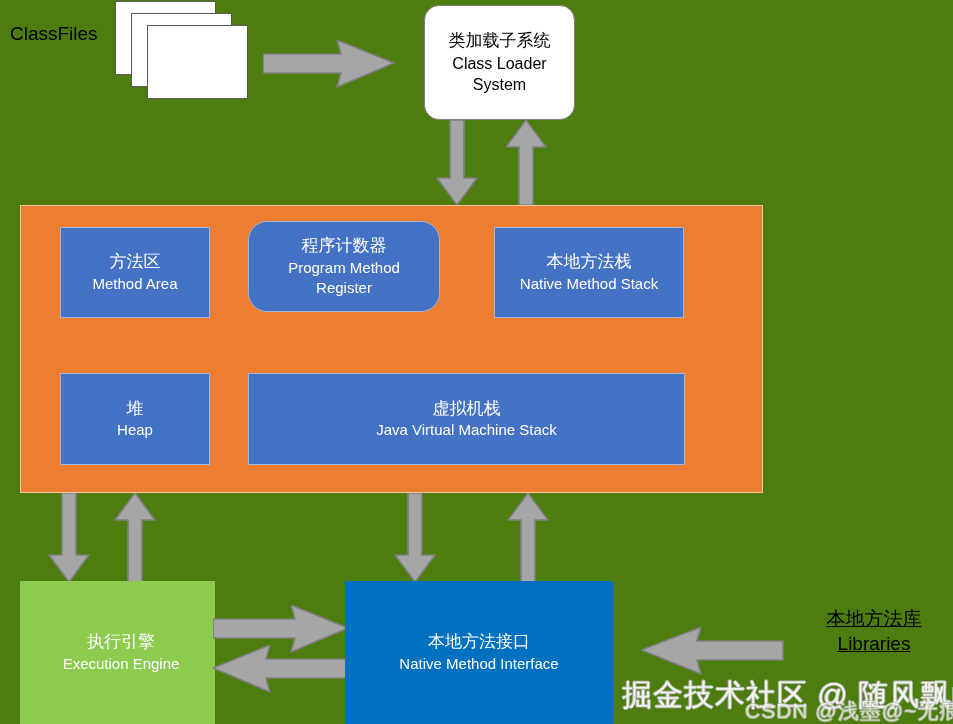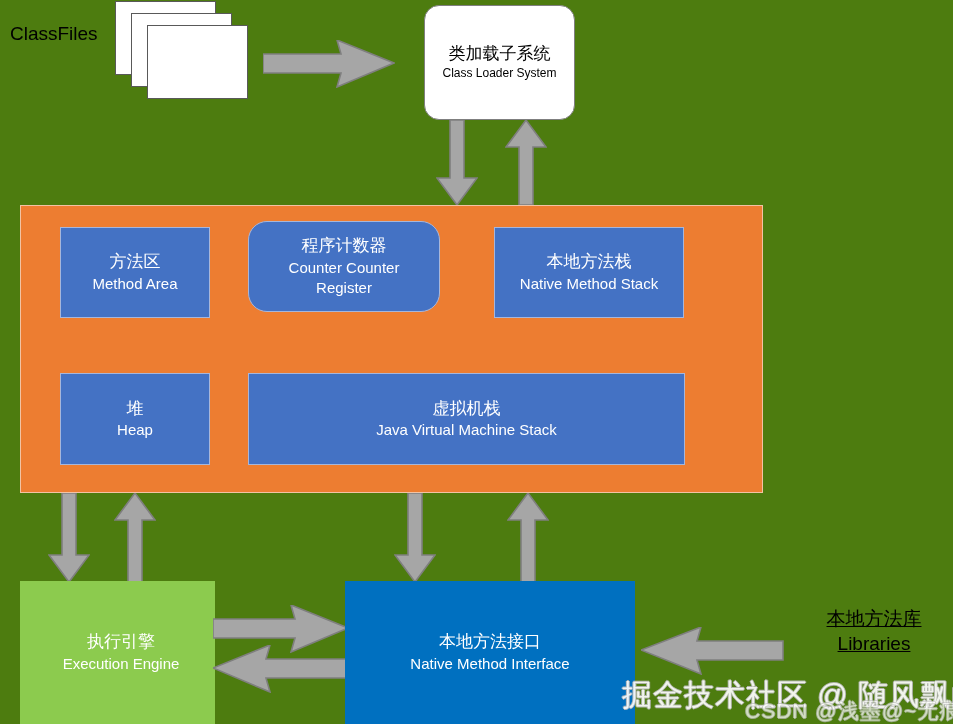--- a/index.html
+++ b/index.html
@@ -58,21 +58,21 @@
     font-size: 15px;
     line-height: 1.32;
   }
 
   .box-white {
     background: #ffffff;
     border: 1.5px solid #7f7f7f;
     color: #000000;
   }
   .box-white .cn { font-size: 17px; }
-  .box-white .en { font-size: 12px; }
+  .box-white .en { font-size: 16px; }
 
   .box-blue {
     background: #4472c4;
     border: 1px solid #a6b6db;
     color: #ffffff;
   }
   .box-green {
     background: #8ccb4e;
     border: none;
     color: #ffffff;
@@ -151,21 +151,21 @@
 
   <div class="abs panel-orange" style="left:20px; top:205px; width:743px; height:288px;"></div>
 
   <div class="abs box box-blue" style="left:60px; top:227px; width:150px; height:91px;">
     <div class="cn">方法区</div>
     <div class="en">Method Area</div>
   </div>
 
   <div class="abs box box-blue" style="left:248px; top:221px; width:192px; height:91px;border-radius:19px;">
     <div class="cn">程序计数器</div>
-    <div class="en">Counter Counter</div>
+    <div class="en">Program Method</div>
     <div class="en">Register</div>
   </div>
 
   <div class="abs box box-blue" style="left:494px; top:227px; width:190px; height:91px;">
     <div class="cn">本地方法栈</div>
     <div class="en">Native Method Stack</div>
   </div>
 
   <div class="abs box box-blue" style="left:60px; top:373px; width:150px; height:92px;">
     <div class="cn">堆</div>
@@ -211,21 +211,21 @@
       <polygon points="0,14 82,14 78,0 135,23 78,47 82,33 0,33" fill="#a6a6a6" stroke="#7f7f7f" stroke-width="1.6" stroke-linejoin="miter"></polygon>
     </svg>
   </div>
 
   <div class="abs arrow" style="left:213px; top:645px;">
     <svg width="136" height="48" viewBox="0 0 136 48">
       <polygon points="135,14 53,14 57,0 0,23 57,47 53,33 135,33" fill="#a6a6a6" stroke="#7f7f7f" stroke-width="1.6" stroke-linejoin="miter"></polygon>
     </svg>
   </div>
 
-  <div class="abs box box-darkblue" style="left:345px; top:581px; width:290px; height:143px;">
+  <div class="abs box box-darkblue" style="left:345px; top:581px; width:268px; height:143px;">
     <div class="cn">本地方法接口</div>
     <div class="en">Native Method Interface</div>
   </div>
 
   <div class="abs arrow" style="left:641px; top:627px;">
     <svg width="143" height="48" viewBox="0 0 143 48">
       <polygon points="142,14 56,14 60,0 0,23 60,47 56,33 142,33" fill="#a6a6a6" stroke="#7f7f7f" stroke-width="1.6" stroke-linejoin="miter"></polygon>
     </svg>
   </div>
 

